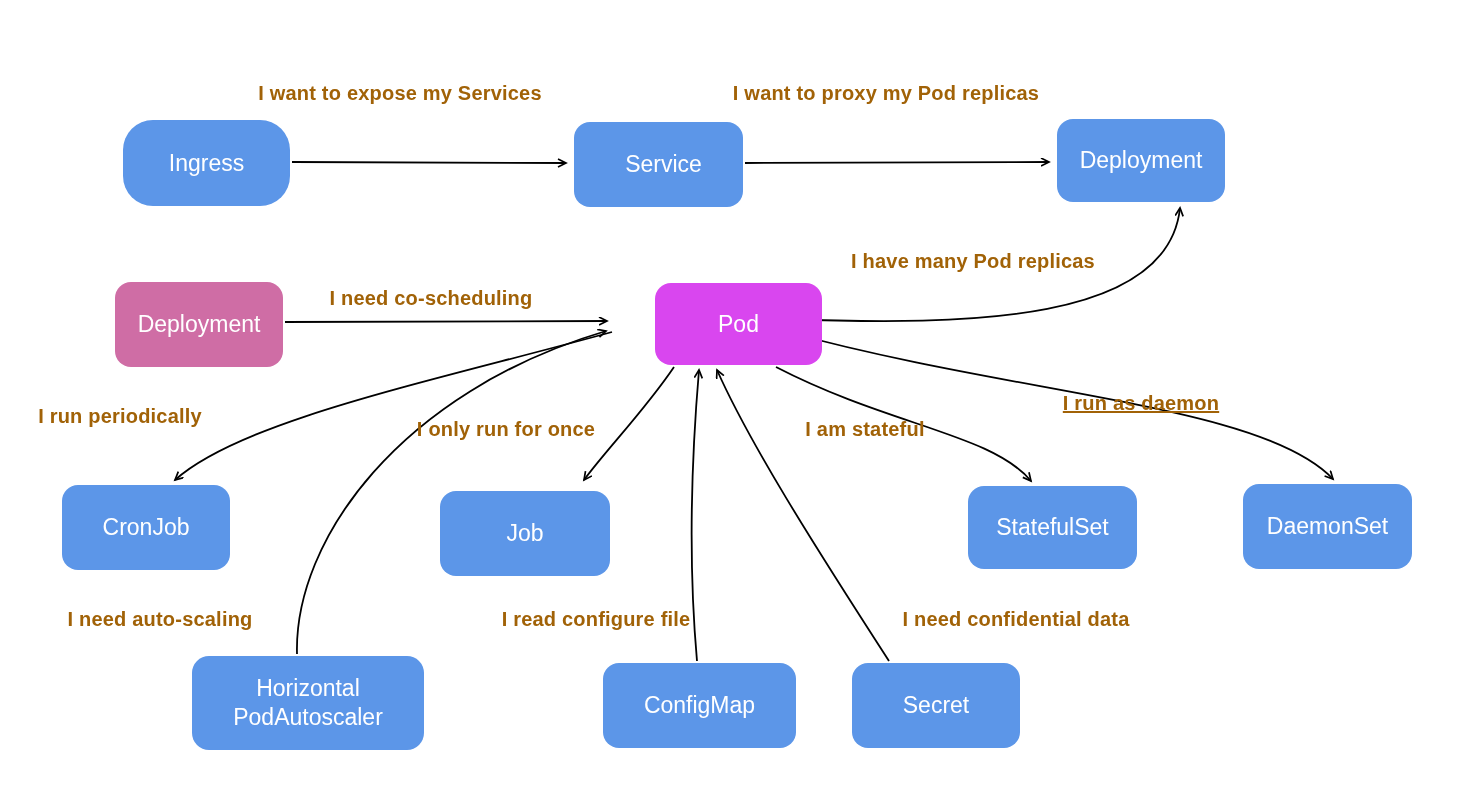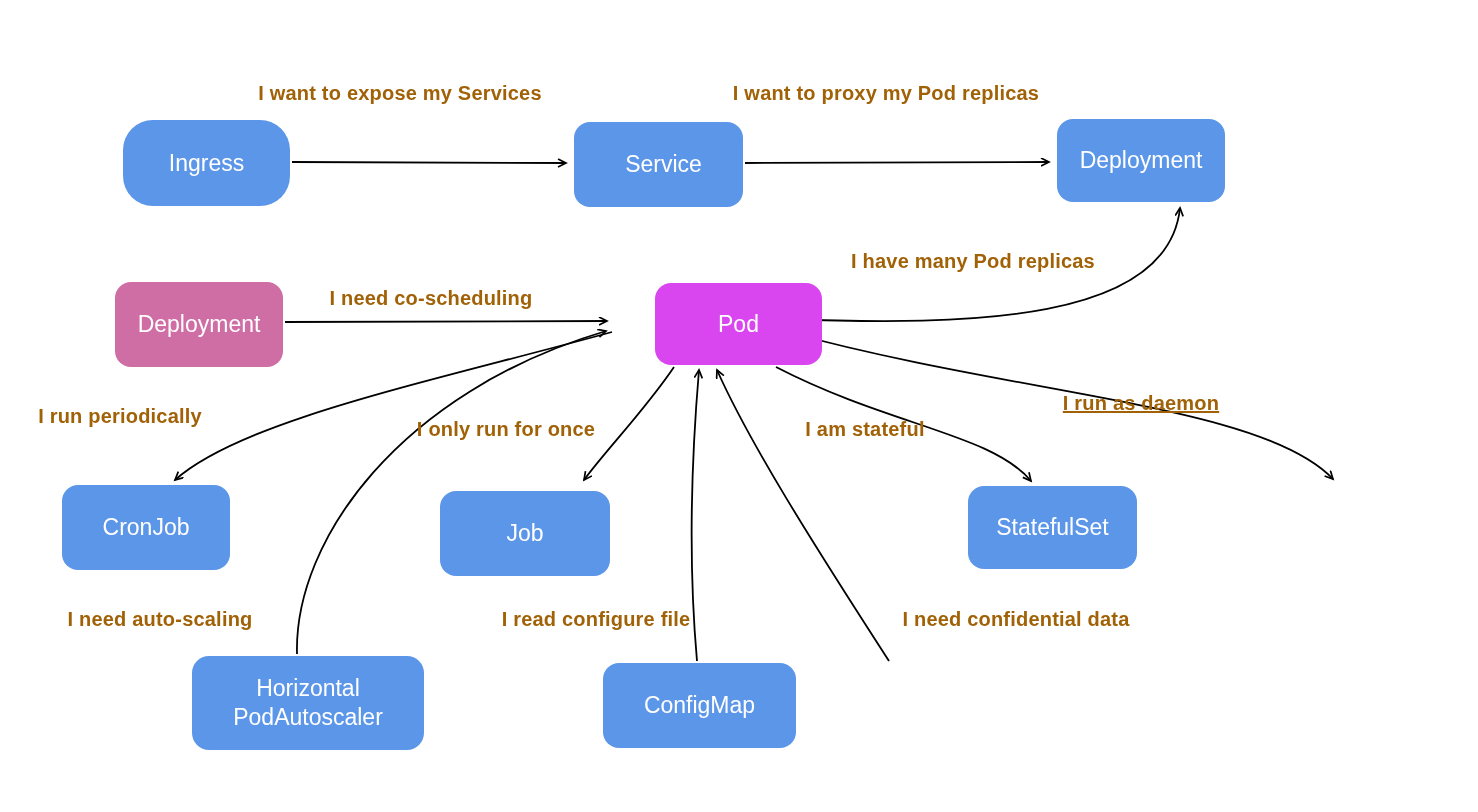--- a/index.html
+++ b/index.html
@@ -71,22 +71,24 @@
   </svg>
 
   <div class="node node-blue" style="left:123px; top:120px; width:167px; height:86px;border-radius:30px;">Ingress</div>
   <div class="node node-blue" style="left:574px; top:122px; width:169px; height:85px;padding-left:20px;">Service</div>
   <div class="node node-blue" style="left:1057px; top:119px; width:168px; height:83px;">Deployment</div>
   <div class="node node-pink" style="left:115px; top:282px; width:168px; height:85px;">Deployment</div>
   <div class="node node-red" style="left:615px; top:283px; width:167px; height:82px;">Pod</div>
   <div class="node node-blue" style="left:62px; top:485px; width:168px; height:85px;">CronJob</div>
   <div class="node node-blue" style="left:440px; top:485px; width:170px; height:85px;margin-top:6px;">Job</div>
   <div class="node node-blue" style="left:968px; top:486px; width:169px; height:83px;">StatefulSet</div>
+  <div class="node node-blue" style="left:1243px; top:484px; width:169px; height:85px;">DaemonSet</div>
   <div class="node node-blue" style="left:192px; top:656px; width:232px; height:94px;border-radius:17px;">Horizontal PodAutoscaler</div>
   <div class="node node-blue" style="left:603px; top:663px; width:193px; height:85px;">ConfigMap</div>
+  <div class="node node-blue" style="left:852px; top:663px; width:168px; height:85px;">Secret</div>
 
   <div class="edge-label" style="left:400px; top:82px;">I want to expose my Services</div>
   <div class="edge-label" style="left:886px; top:82px;">I want to proxy my Pod replicas</div>
   <div class="edge-label" style="left:431px; top:287px;">I need co-scheduling</div>
   <div class="edge-label" style="left:973px; top:250px;">I have many Pod replicas</div>
   <div class="edge-label" style="left:120px; top:405px;">I run periodically</div>
   <div class="edge-label" style="left:506px; top:418px;">I only run for once</div>
   <div class="edge-label" style="left:865px; top:418px;">I am stateful</div>
   <div class="edge-label" style="left:1141px; top:392px;text-decoration:underline;">I run as daemon</div>
   <div class="edge-label" style="left:160px; top:608px;">I need auto-scaling</div>

